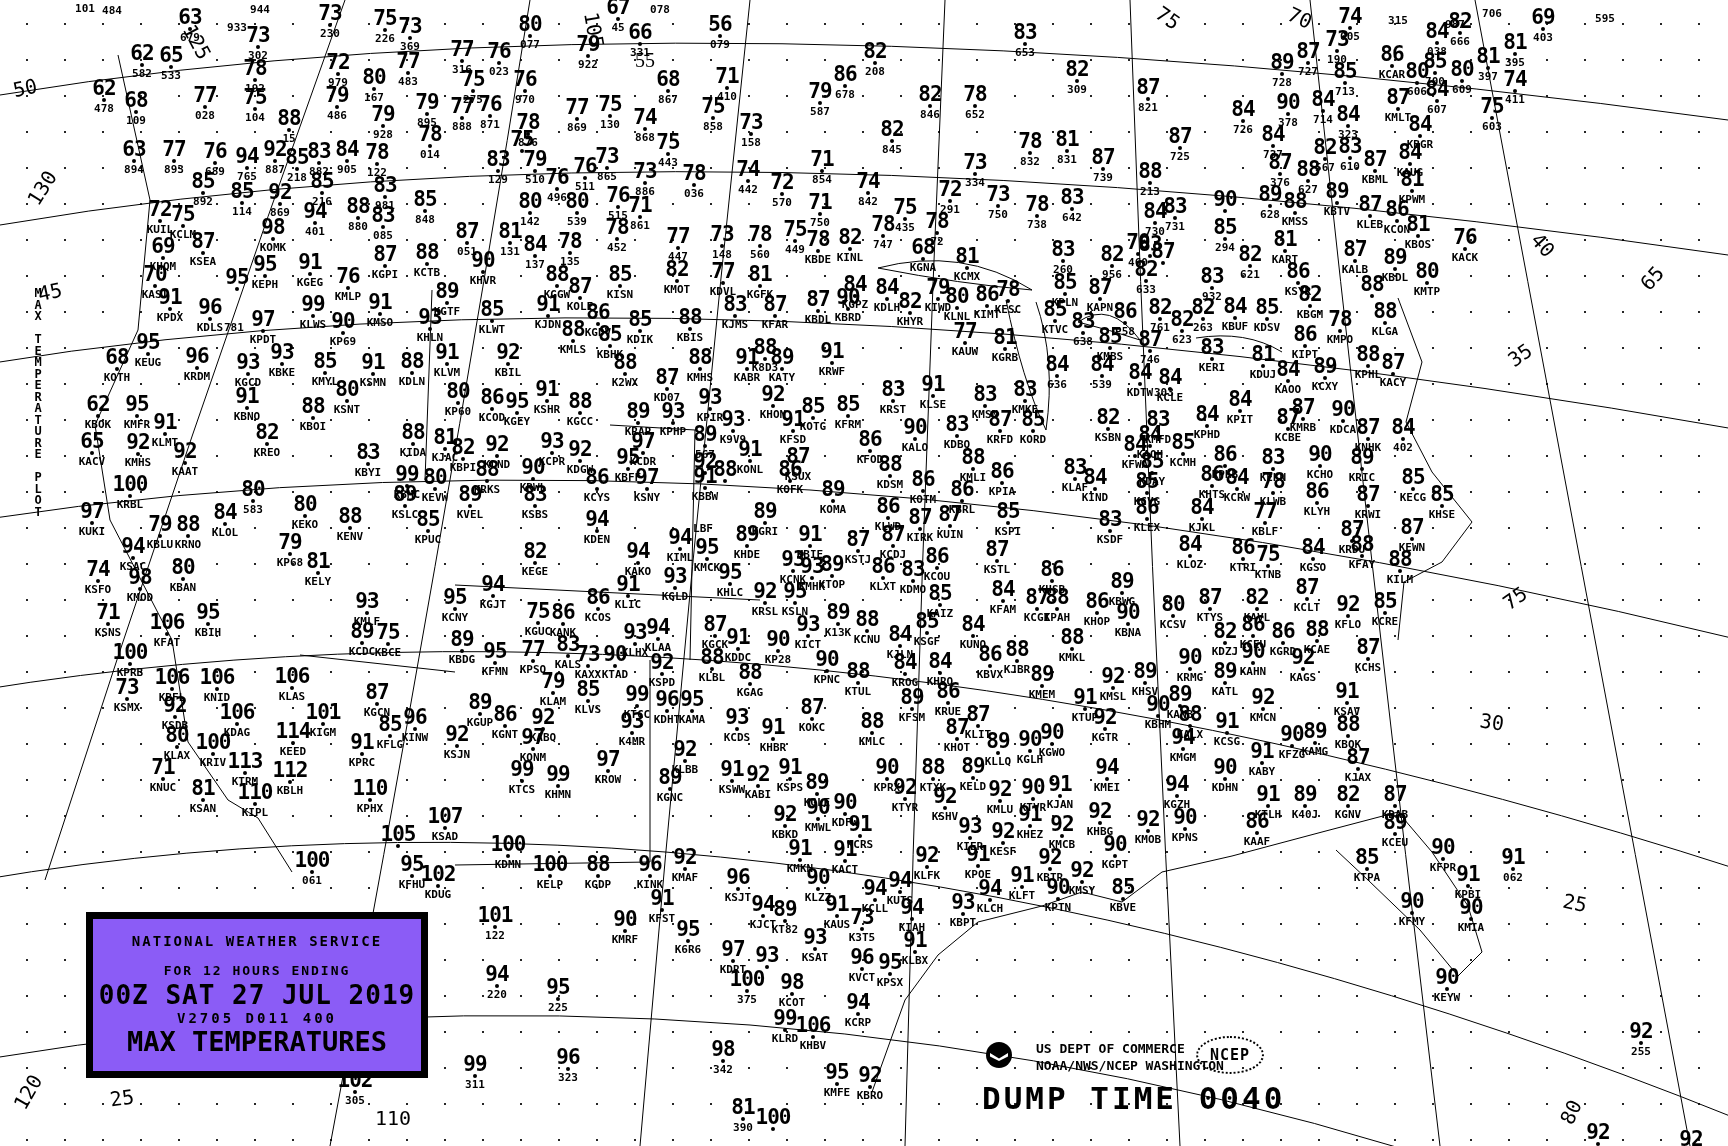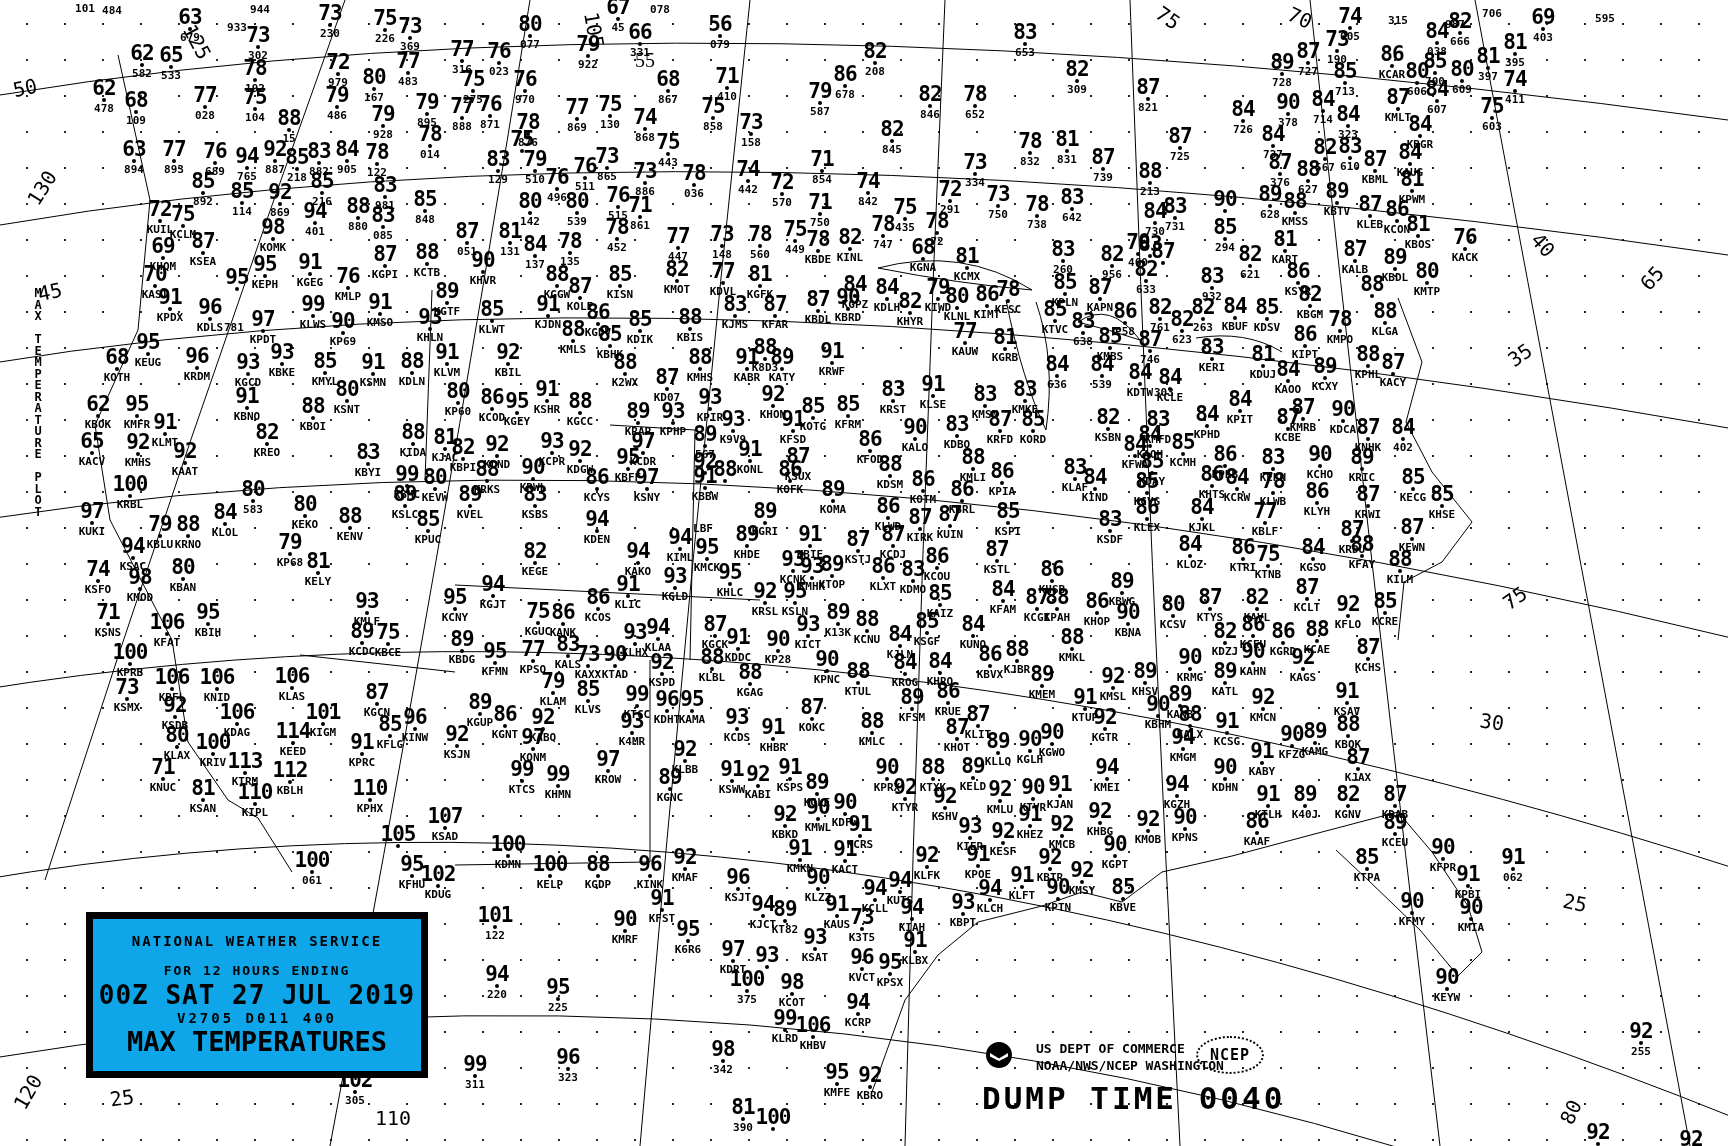--- a/index.html
+++ b/index.html
@@ -20,21 +20,21 @@
          white-space:nowrap;}
   .st .s{position:absolute;top:13px;left:0;transform:translateX(-50%);font-size:11px;font-weight:bold;
          white-space:nowrap;}
   .st .s.aside{left:14px;transform:none;}
   .stray{position:absolute;transform:translate(-50%,-50%);font-size:11px;font-weight:bold;white-space:nowrap;}
   .grid-label{position:absolute;transform:translate(-50%,-50%);font-size:20px;white-space:nowrap;}
   
   #side-label{position:absolute;left:30px;top:288px;width:16px;font-size:12px;font-weight:bold;
               line-height:11.5px;text-align:center;word-break:break-all;white-space:pre-line;}
   
-  #legend{position:absolute;left:86px;top:912px;width:342px;height:166px;background:#0ea5e9;
+  #legend{position:absolute;left:86px;top:912px;width:342px;height:166px;background:#8b5cf6;
           border:7px solid #000;box-sizing:border-box;text-align:center;z-index:5;}
   #legend .l1{margin-top:14px;font-size:14px;font-weight:bold;letter-spacing:2px;}
   #legend .l2{margin-top:14px;font-size:13px;font-weight:bold;letter-spacing:2px;}
   #legend .l3{margin-top:2px;font-size:26px;font-weight:bold;letter-spacing:1px;}
   #legend .l4{margin-top:0px;font-size:14px;font-weight:bold;letter-spacing:3px;}
   #legend .l5{margin-top:0px;font-size:27px;font-weight:bold;letter-spacing:0px;}
   
   #noaa{position:absolute;left:986px;top:1042px;width:26px;height:26px;background:#000;border-radius:50%;}
   #noaa:after{content:"";position:absolute;left:4px;top:11px;width:18px;height:8px;background:#fff;
               clip-path:polygon(0 0,50% 70%,100% 0,100% 45%,50% 100%,0 45%);}

